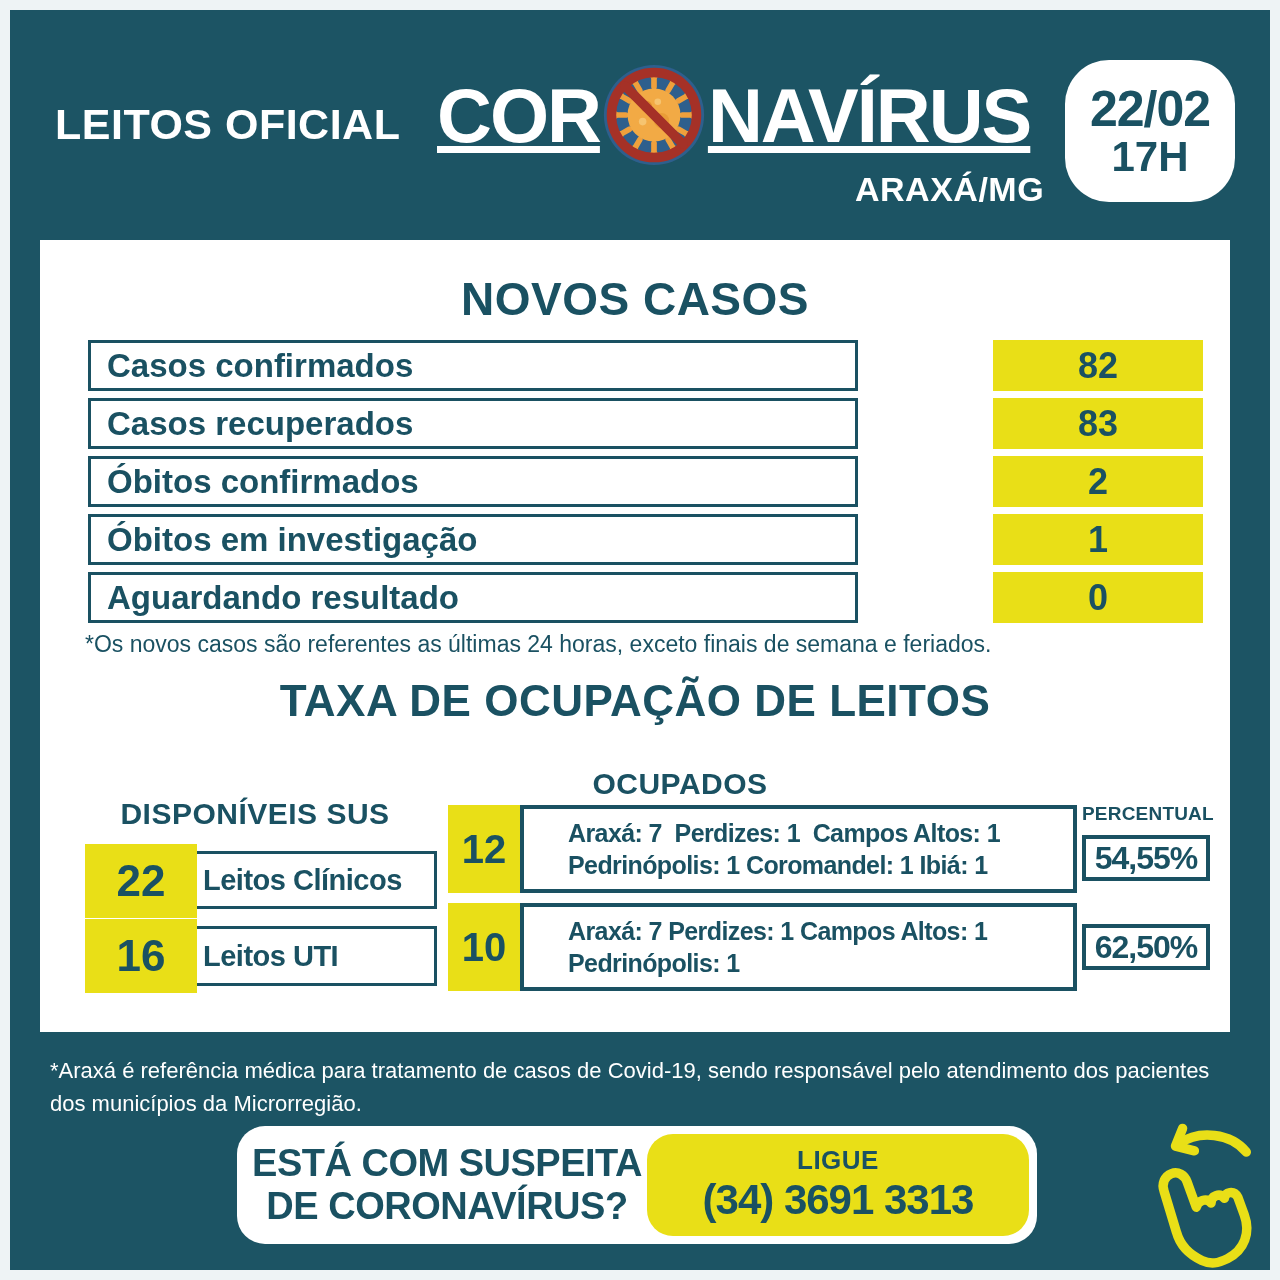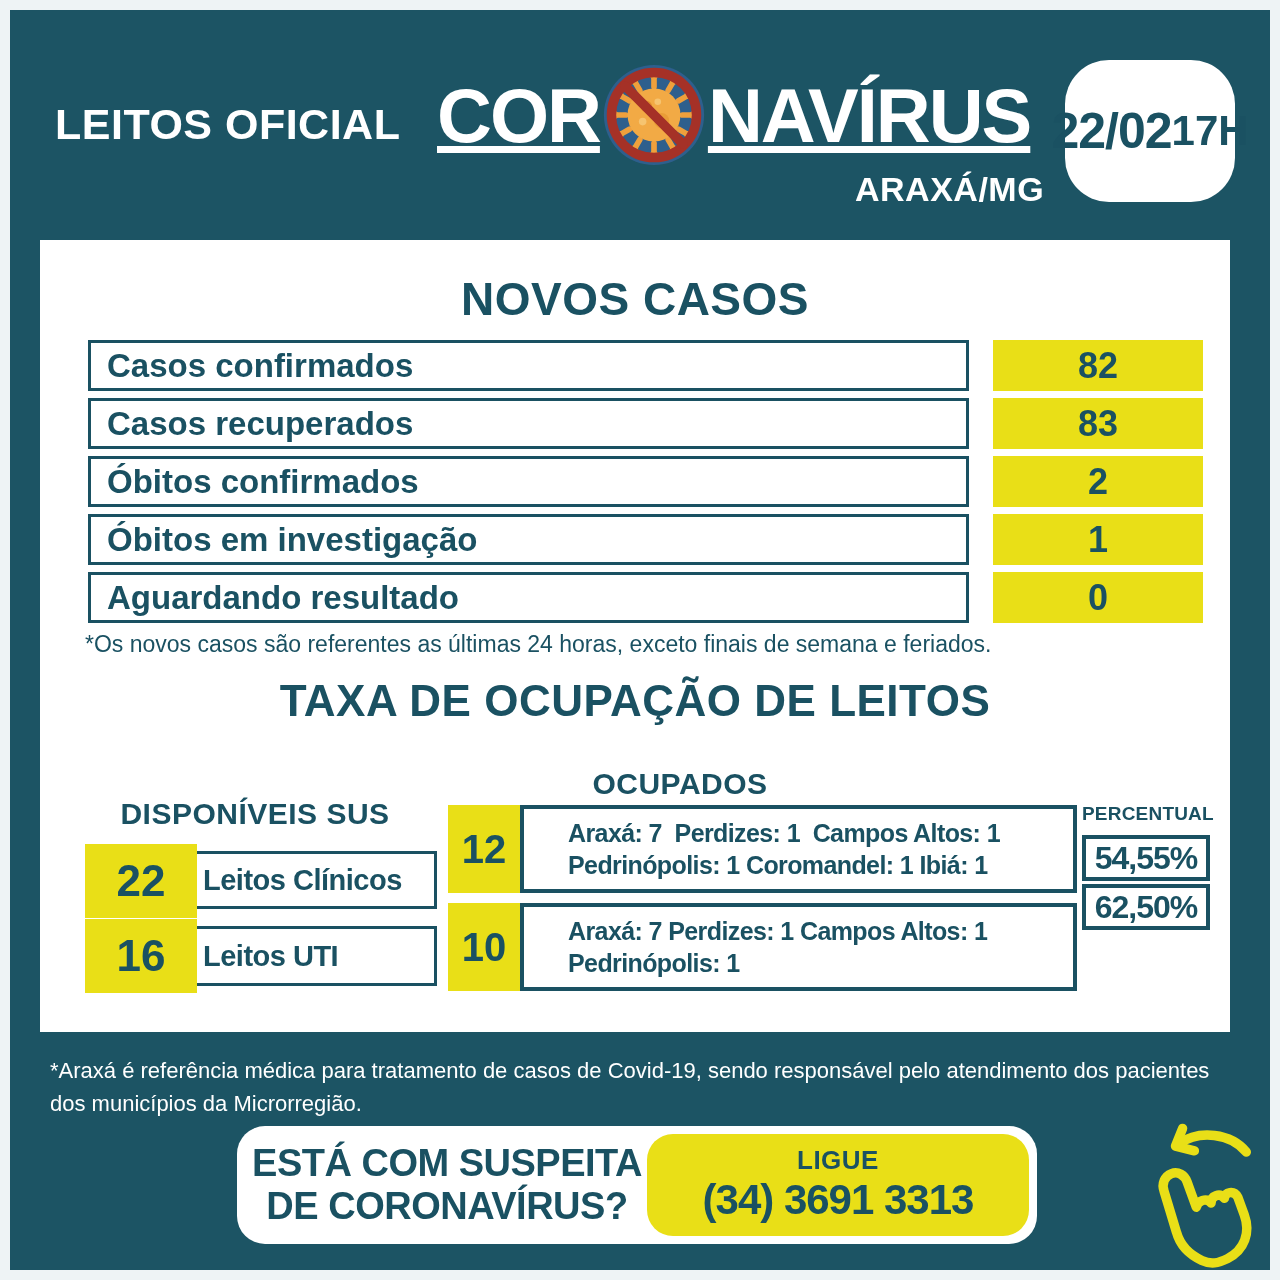--- a/index.html
+++ b/index.html
@@ -16,31 +16,31 @@
   .abs{position:absolute;}
   .frame{position:absolute;inset:0;border:10px solid #EEF3F5;pointer-events:none;z-index:60;}
 
   
   .kicker{left:55px;top:100px;font-size:43px;font-weight:bold;color:#fff;letter-spacing:.5px;}
   .main-title{left:437px;top:56px;height:118px;display:flex;align-items:center;
     font-size:76px;font-weight:bold;color:#fff;letter-spacing:-2px;white-space:nowrap;text-decoration:underline;}
   .virus-wrap{width:104px;height:104px;margin:0 2px;flex:0 0 auto;}
   .subtitle{left:855px;top:170px;width:180px;text-align:right;font-size:34px;font-weight:bold;color:#fff;letter-spacing:.5px;}
   .badge{left:1065px;top:60px;width:170px;height:142px;background:#fff;border-radius:44px;
-    display:flex;flex-direction:row;align-items:center;justify-content:center;color:var(--teal);font-weight:bold;}
+    display:flex;flex-direction:column;align-items:center;justify-content:center;color:var(--teal);font-weight:bold;}
   .badge-date{font-size:50px;line-height:1.04;letter-spacing:-1px;}
   .badge-time{font-size:42px;line-height:1.06;}
 
   
   .panel{left:40px;top:240px;width:1190px;height:792px;background:#fff;}
   .section-title{left:0;width:100%;text-align:center;font-weight:bold;color:var(--teal);}
   .novos-title{top:32px;font-size:46px;letter-spacing:.5px;}
   .taxa-title{top:436px;font-size:44px;letter-spacing:.5px;}
 
-  .case-label{left:48px;width:881px;height:51px;border:3px solid var(--teal);
+  .case-label{left:48px;width:770px;height:51px;border:3px solid var(--teal);
     display:flex;align-items:center;padding-left:16px;font-size:33px;font-weight:bold;color:var(--teal);background:#fff;}
   .case-value{left:953px;width:210px;height:51px;background:var(--yellow);
     display:flex;align-items:center;justify-content:center;font-size:36px;font-weight:bold;color:var(--teal);}
 
   .footnote1{left:45px;top:391px;font-size:23px;color:var(--teal);}
 
   .col-head{font-weight:bold;color:var(--teal);text-align:center;}
   .h-ocupados{left:400px;top:527px;width:480px;font-size:30px;letter-spacing:.5px;}
   .h-disponiveis{left:35px;top:557px;width:360px;font-size:30px;letter-spacing:.5px;}
   .h-percentual{left:1042px;top:563px;width:128px;font-size:19px;letter-spacing:.2px;}
@@ -180,21 +180,21 @@
     <div class="abs disp-box" style="top:686px;height:60px">
       <span>Leitos UTI</span>
     </div>
     <div class="abs chip disp-chip" style="top:679px">16</div>
 
     <div class="abs ocup-box" style="top:663px">
       <div class="ocup-line">Araxá: 7 Perdizes: 1 Campos Altos: 1</div>
       <div class="ocup-line">Pedrinópolis: 1</div>
     </div>
     <div class="abs chip ocup-chip" style="top:663px">10</div>
-    <div class="abs pct-box" style="top:644px">62,50%</div>
+    <div class="abs pct-box" style="top:684px">62,50%</div>
   </div>
 
   <div class="abs footer-note">*Araxá é referência médica para tratamento de casos de Covid-19, sendo responsável pelo atendimento dos pacientes dos municípios da Microrregião.</div>
 
   <div class="abs cta-box">
     <div class="cta-question">
       <span>ESTÁ COM SUSPEITA</span>
       <span>DE CORONAVÍRUS?</span>
     </div>
     <div class="cta-call">

